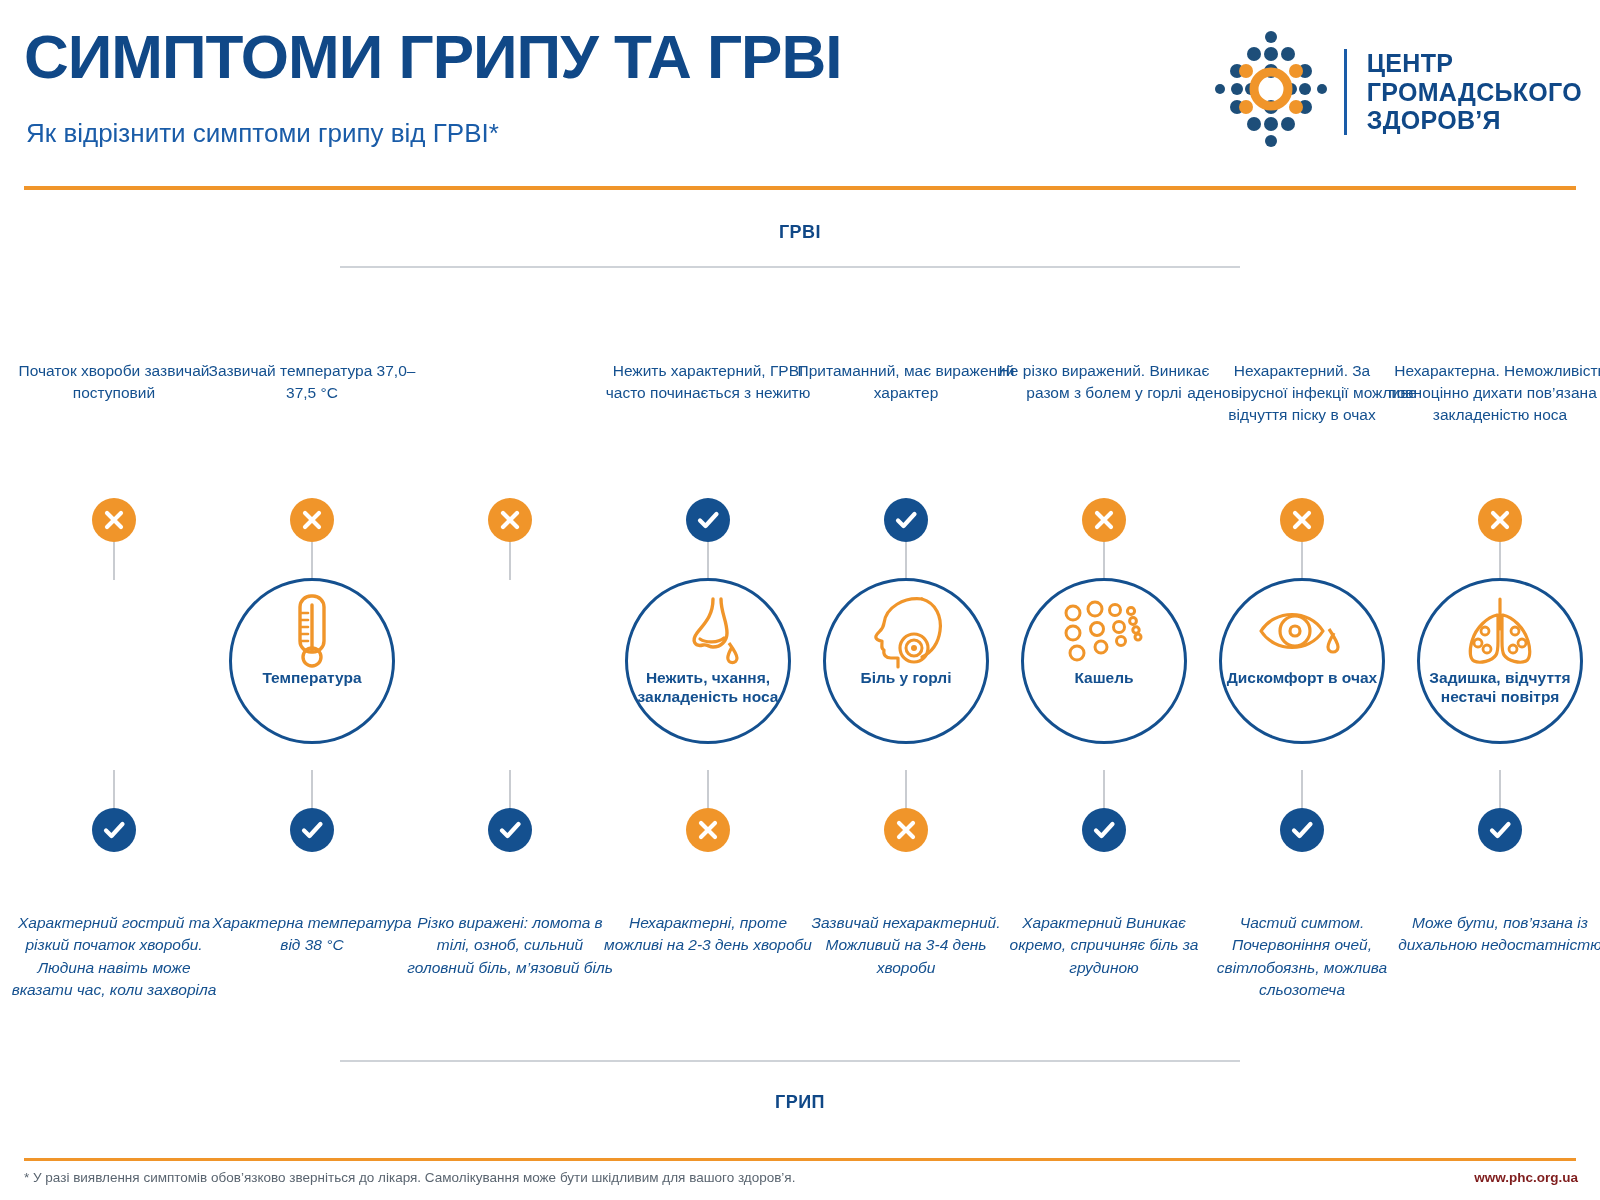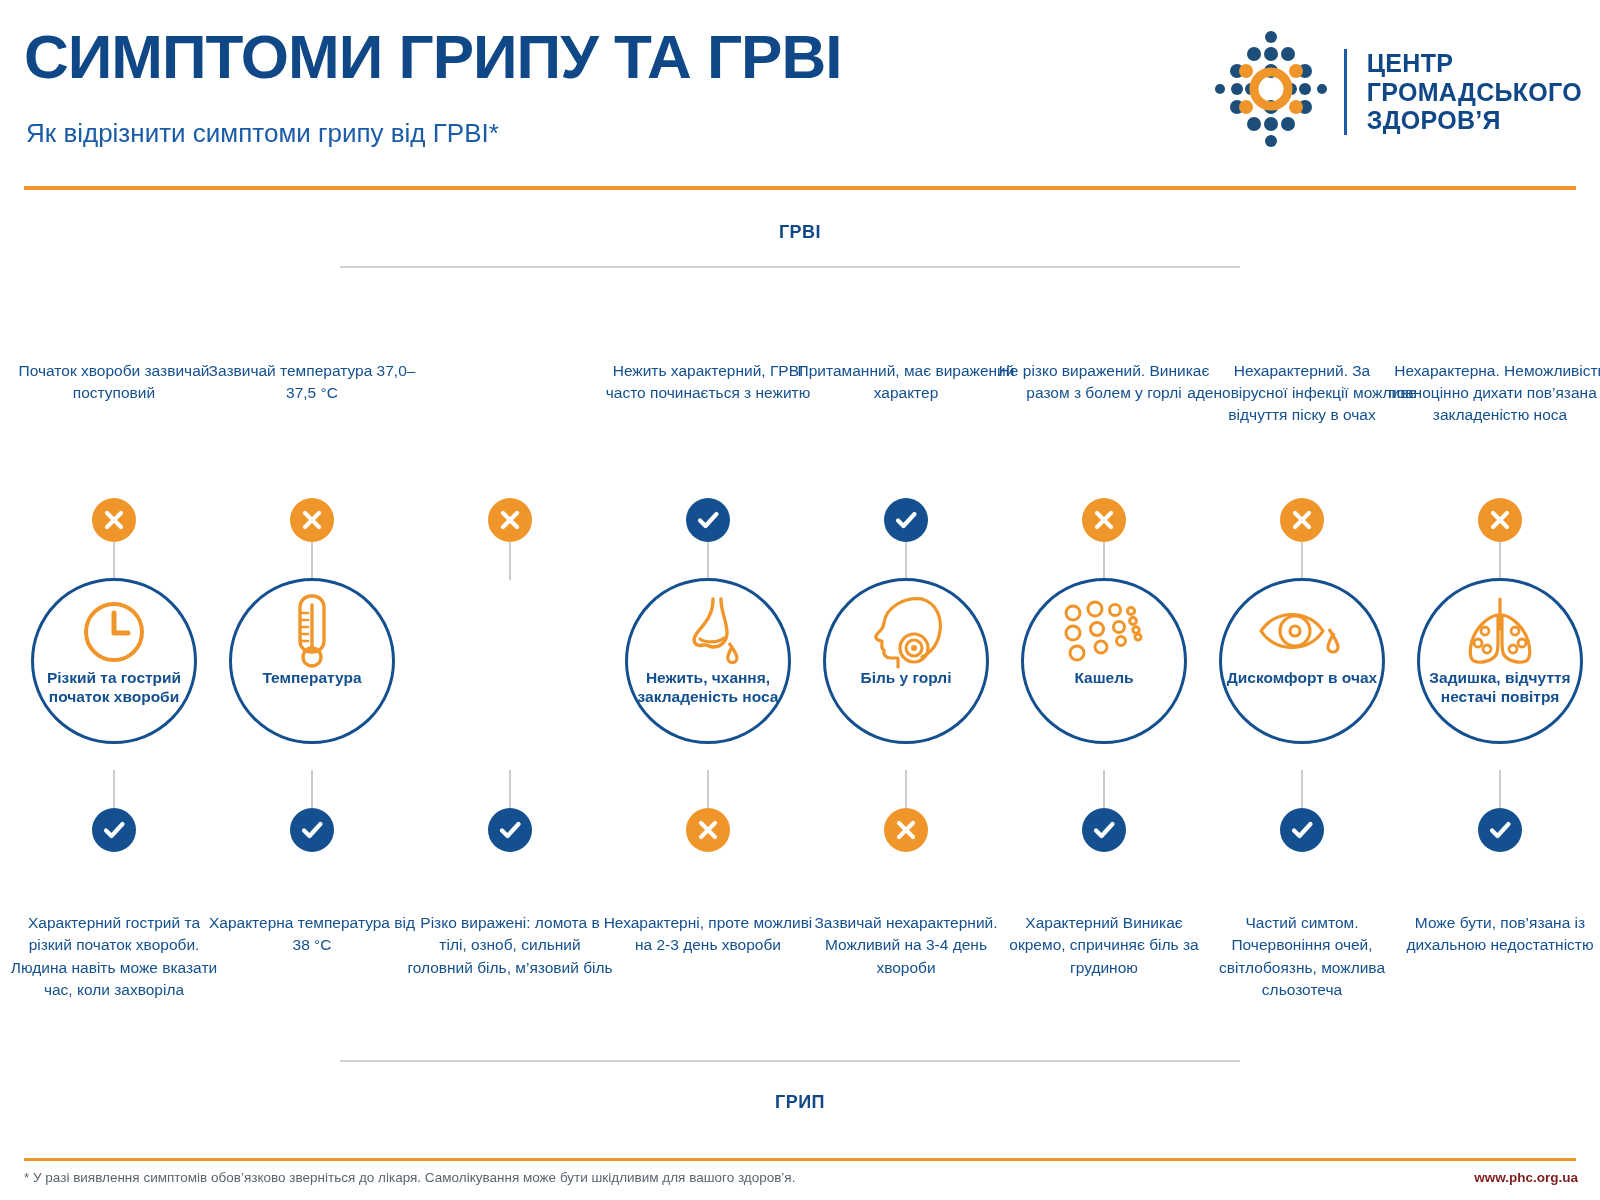--- a/index.html
+++ b/index.html
@@ -43,21 +43,21 @@
   .topnote{
     position:absolute;top:360px;width:200px;
     left:0;
     text-align:center;font-size:15.5px;line-height:1.42;color:#14508f;
     font-weight:normal;
   }
   .topnote.wide{width:230px;left:-15px;}
 
   .botnote{
     position:absolute;top:912px;width:210px;left:-5px;
-    text-align:center;font-size:15.5px;line-height:1.45;color:#14508f;
+    text-align:center;font-size:15.5px;line-height:1.45;color:#14508f;font-style:italic;
   }
 
   .badge{
     position:absolute;width:44px;height:44px;border-radius:50%;
     left:78px;display:flex;align-items:center;justify-content:center;
   }
   .badge.top{top:498px;}
   .badge.bottom{top:808px;}
   .badge.yes{background:#14508f;}
   .badge.no{background:#f0952a;}
@@ -180,29 +180,20 @@
 
 <div class="cols" id="cols">
     <div class="col" style="left: 14px;">
       <div class="topnote wide">Початок хвороби зазвичай поступовий</div>
      <div class="badge top no">
         <svg width="24" height="24" viewBox="0 0 24 24">
           <path d="M5 5 L19 19 M19 5 L5 19" fill="none" stroke="#fff" stroke-width="4.2" stroke-linecap="round"></path>
         </svg>
       </div>
      <div class="stem top"></div>
-     <div class="bubble">
-       <div class="bubble-icon">
-          <svg width="72" height="72" viewBox="0 0 72 72">
-            <circle cx="36" cy="36" r="28" fill="none" stroke="#f0952a" stroke-width="4"></circle>
-            <path d="M36 17 V37 H50" fill="none" stroke="#f0952a" stroke-width="5" stroke-linecap="round" stroke-linejoin="round"></path>
-          </svg>
-        </div>
-       <div class="bubble-label">Різкий та гострий початок хвороби</div>
-     </div>
      <div class="stem bottom"></div>
      <div class="badge bottom yes">
         <svg width="26" height="26" viewBox="0 0 26 26">
           <path d="M5 13.5 L10.5 19 L21.5 7" fill="none" stroke="#fff" stroke-width="4.2" stroke-linecap="round" stroke-linejoin="round"></path>
         </svg>
       </div>
      <div class="botnote">Характерний гострий та різкий початок хвороби. Людина навіть може вказати час, коли захворіла</div>
     </div>
     <div class="col" style="left: 212px;">
       <div class="topnote wide">Зазвичай температура 37,0–37,5 °С</div>

